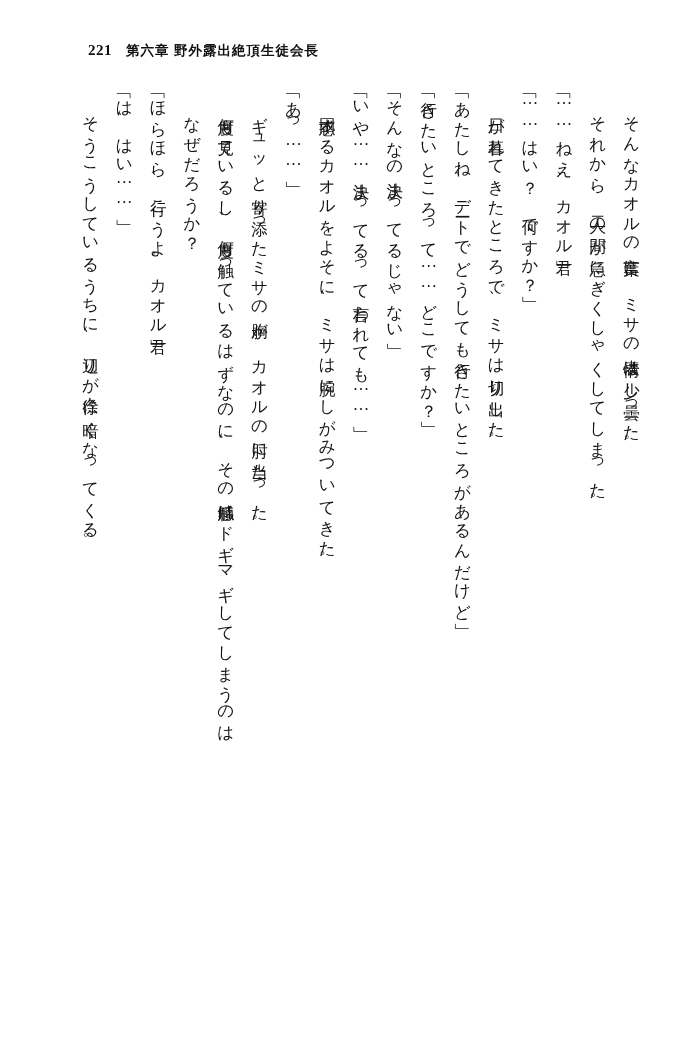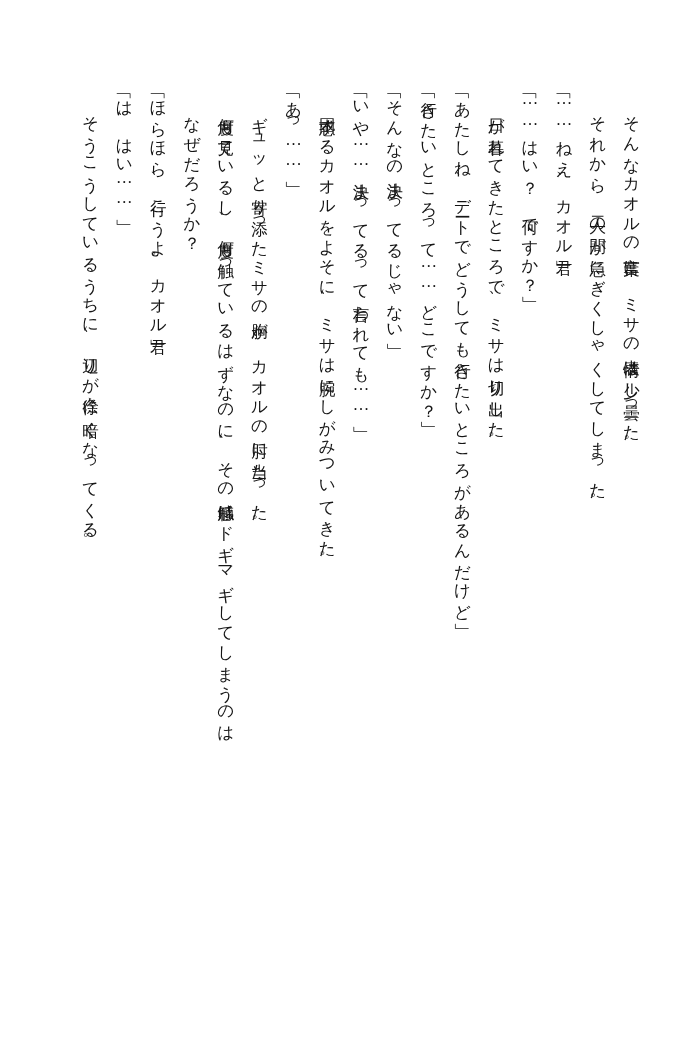--- a/index.html
+++ b/index.html
@@ -66,20 +66,24 @@
   }
   .body-text p.indent {
     text-indent: 1em;
   }
 </style>
 </head>
 <body>
 
 <div class="page">
 
+  <div class="header">
+    <span class="page-number">221</span>
+    <span class="chapter-title">第六章 野外露出絶頂生徒会長</span>
+  </div>
 
   <div class="body-text" id="body-text">
       <p class="indent">そんなカオルの言葉に、ミサの表情は少し曇った。</p>
       <p class="indent">それから、二人の間が急にぎくしゃくしてしまった。</p>
       <p>「……ねえ、カオル君」</p>
       <p>「……はい？　何ですか？」</p>
       <p class="indent">日が暮れてきたところで、ミサは切り出した。</p>
       <p>「あたしね、デートでどうしても行きたいところがあるんだけど」</p>
       <p>「行きたいところって……どこですか？」</p>
       <p>「そんなの決まってるじゃない」</p>

